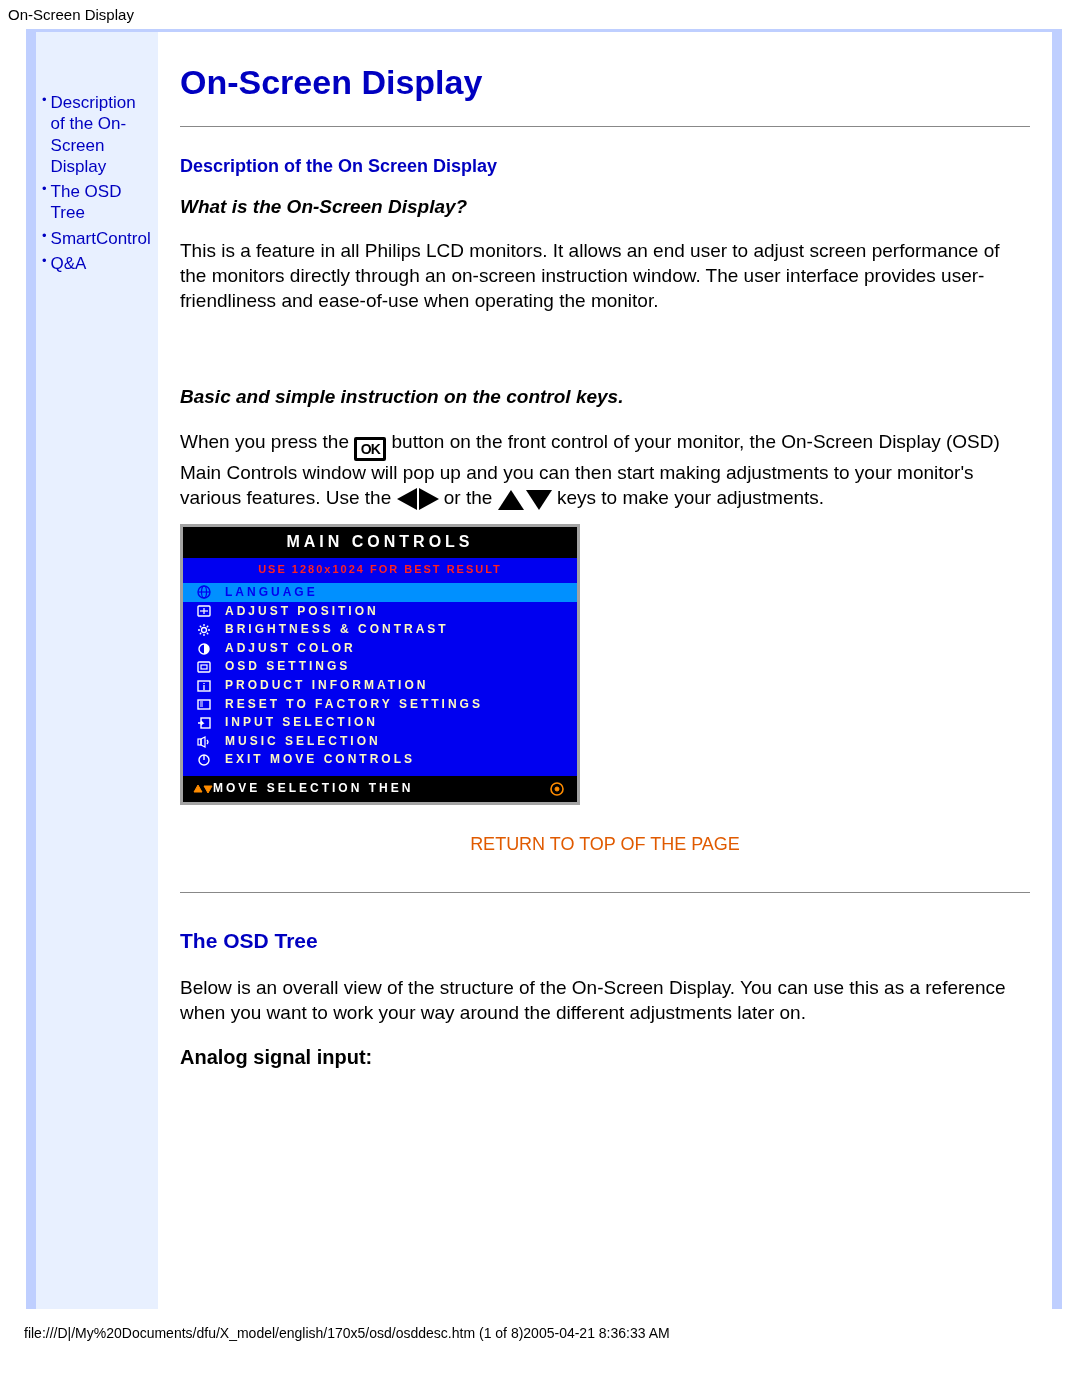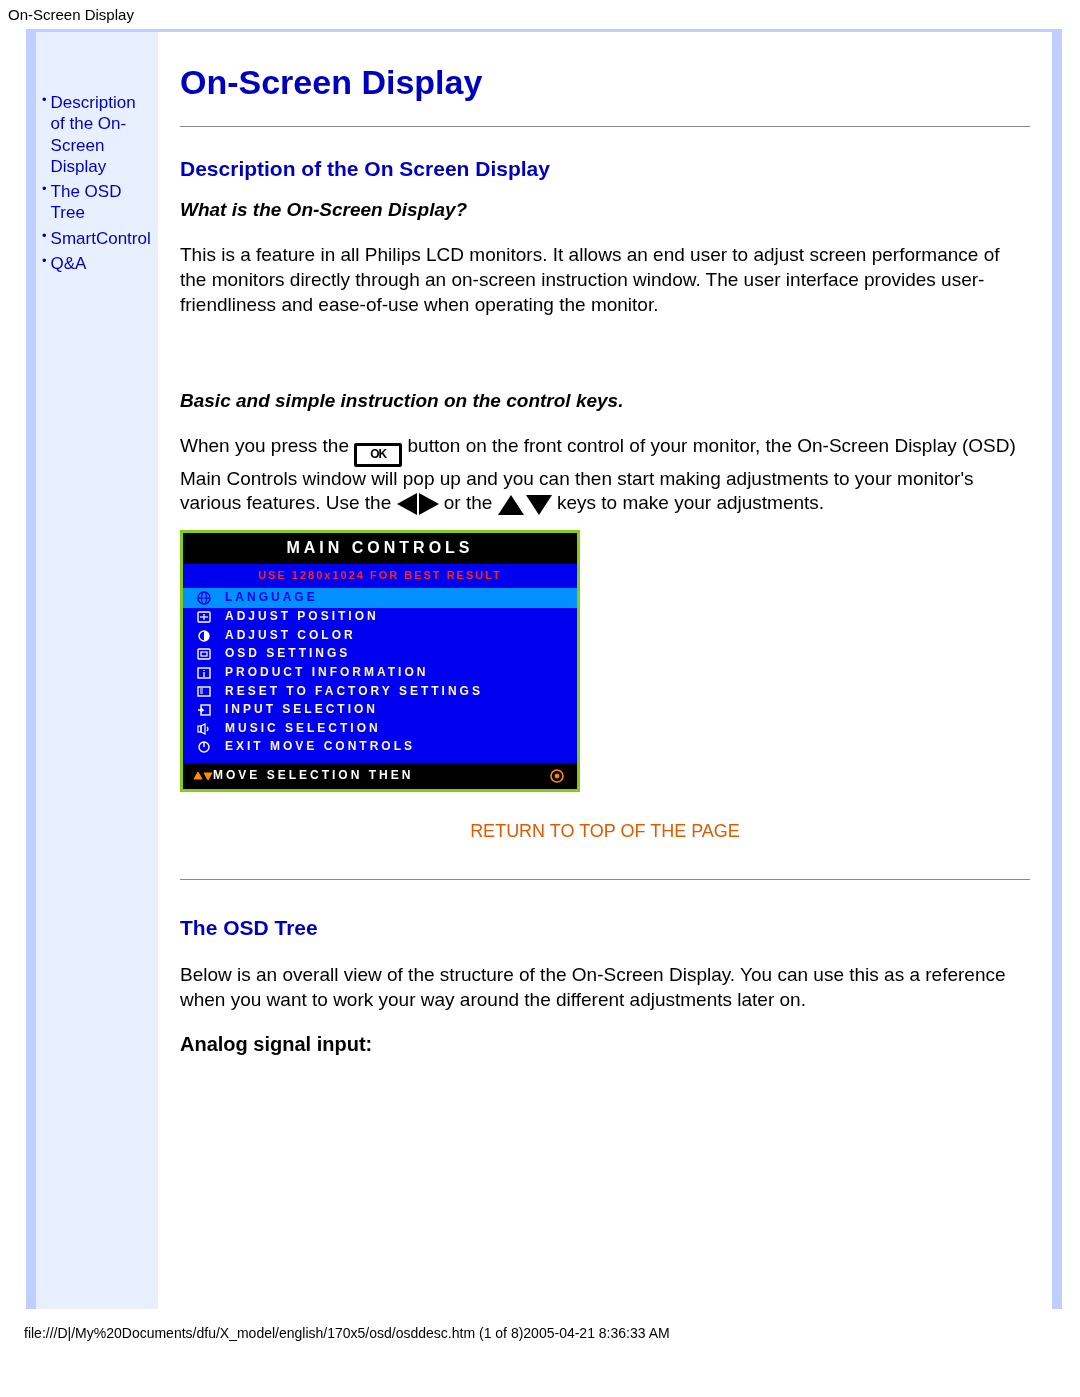--- a/index.html
+++ b/index.html
@@ -64,21 +64,21 @@
   margin: 6px 0 28px 0;
 }
 hr.sep2 {
   border: none;
   border-top: 1px solid #888;
   margin: 36px 0 34px 0;
 }
 .section-title {
   color: #0000C0;
   font-weight: bold;
-  font-size: 21px;
+  font-size: 18px;
   margin-bottom: 16px;
 }
 .sub-title {
   color: #000000;
   font-style: italic;
   font-weight: bold;
   font-size: 19px;
   margin-bottom: 20px;
 }
 .body-text { margin-bottom: 14px; }
@@ -86,24 +86,24 @@
 .inline-icon {
   display: inline-block;
   vertical-align: -6px;
 }
 .ok-btn {
   display: inline-flex;
   align-items: center;
   justify-content: center;
   border: 3px solid #000;
   border-radius: 2px;
-  width: 48px;
+  width: 32px;
   height: 24px;
   font-weight: 900;
-  font-size: 12px;
+  font-size: 14px;
   font-family: Arial, sans-serif;
   letter-spacing: -1px;
 }
 .arrows-lr {
   display: inline-flex;
   gap: 2px;
 }
 .arrows-ud {
   display: inline-flex;
   gap: 2px;
@@ -112,21 +112,21 @@
   width: 0; height: 0;
   display: inline-block;
 }
 .tri.left { border-top: 11px solid transparent; border-bottom: 11px solid transparent; border-right: 20px solid #000; }
 .tri.right { border-top: 11px solid transparent; border-bottom: 11px solid transparent; border-left: 20px solid #000; }
 .tri.up { border-left: 13px solid transparent; border-right: 13px solid transparent; border-bottom: 20px solid #000; }
 .tri.down { border-left: 13px solid transparent; border-right: 13px solid transparent; border-top: 20px solid #000; }
 .osd-panel {
   margin-top: 12px;
   width: 400px;
-  border: 3px solid #84cc16;
+  border: 3px solid #a3a3a3;
   font-family: Arial, sans-serif;
 }
 .osd-titlebar {
   background: #000;
   color: #fff;
   text-align: center;
   font-size: 16px;
   letter-spacing: 4px;
   font-weight: bold;
   padding: 5px 0;
@@ -266,20 +266,36 @@
         </div>
         <div class="osd-row">
           <span class="osd-icon">
               <svg width="16" height="14" viewBox="0 0 16 14">
                 <rect x="2" y="2" width="12" height="10" rx="1" stroke-width="1.4"></rect>
                 <line x1="8" y1="4" x2="8" y2="10" stroke-width="1.2"></line>
                 <line x1="4" y1="7" x2="12" y2="7" stroke-width="1.2"></line>
               </svg>
             </span>
           <span class="osd-label">ADJUST POSITION</span>
+        </div>
+        <div class="osd-row">
+          <span class="osd-icon">
+              <svg width="16" height="14" viewBox="0 0 16 14">
+                <circle cx="8" cy="7" r="2.5" stroke-width="1.3"></circle>
+                <line x1="8" y1="1" x2="8" y2="3" stroke-width="1.3"></line>
+                <line x1="8" y1="11" x2="8" y2="13" stroke-width="1.3"></line>
+                <line x1="2" y1="7" x2="4" y2="7" stroke-width="1.3"></line>
+                <line x1="12" y1="7" x2="14" y2="7" stroke-width="1.3"></line>
+                <line x1="3.8" y1="2.8" x2="5.2" y2="4.2" stroke-width="1.3"></line>
+                <line x1="10.8" y1="9.8" x2="12.2" y2="11.2" stroke-width="1.3"></line>
+                <line x1="12.2" y1="2.8" x2="10.8" y2="4.2" stroke-width="1.3"></line>
+                <line x1="5.2" y1="9.8" x2="3.8" y2="11.2" stroke-width="1.3"></line>
+              </svg>
+            </span>
+          <span class="osd-label">BRIGHTNESS &amp; CONTRAST</span>
         </div>
         <div class="osd-row">
           <span class="osd-icon">
               <svg width="16" height="14" viewBox="0 0 16 14">
                 <circle cx="8" cy="7" r="5" stroke-width="1.4"></circle>
                 <path d="M 8 2 A 5 5 0 0 1 8 12 Z" fill="#fff" stroke="none"></path>
               </svg>
             </span>
           <span class="osd-label">ADJUST COLOR</span>
         </div>

